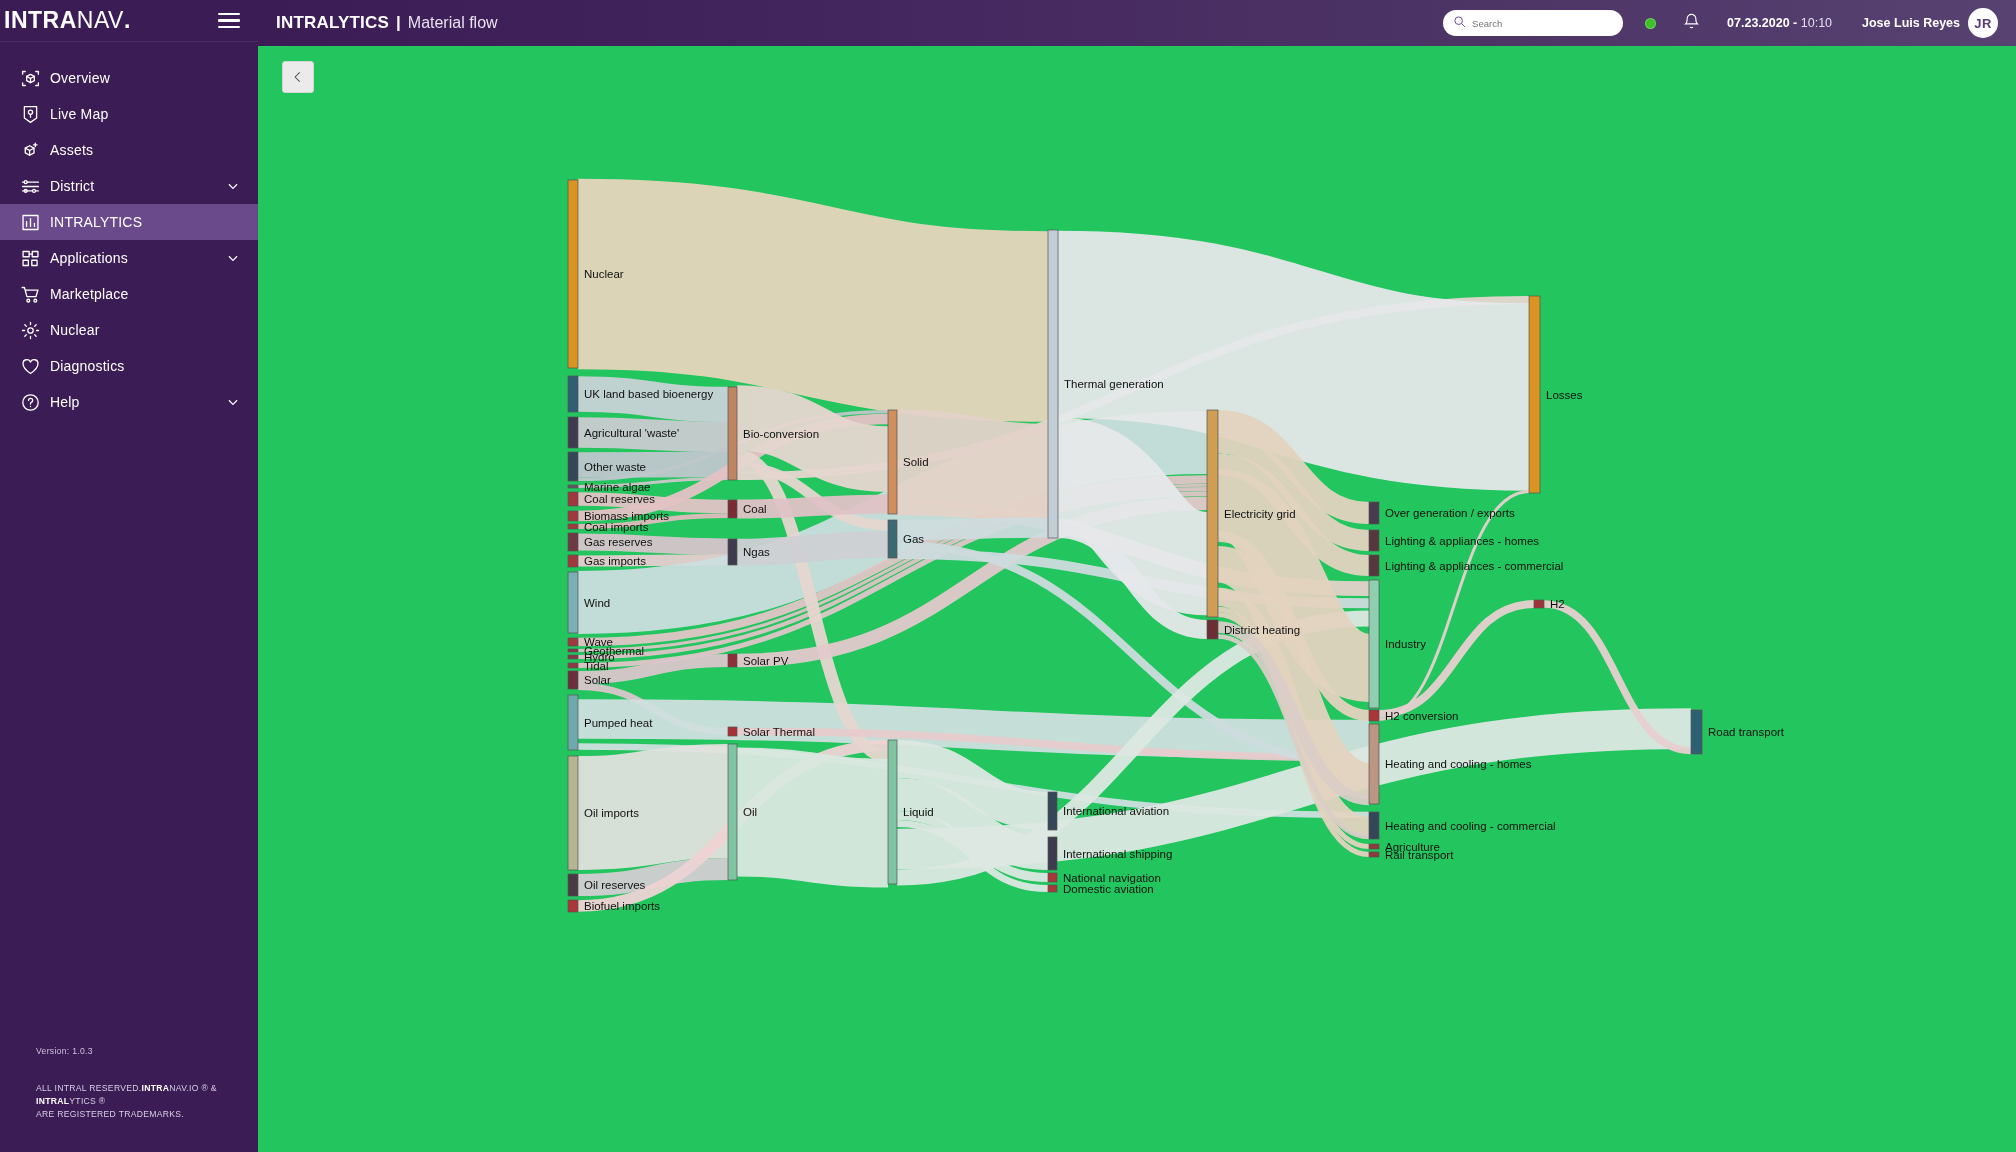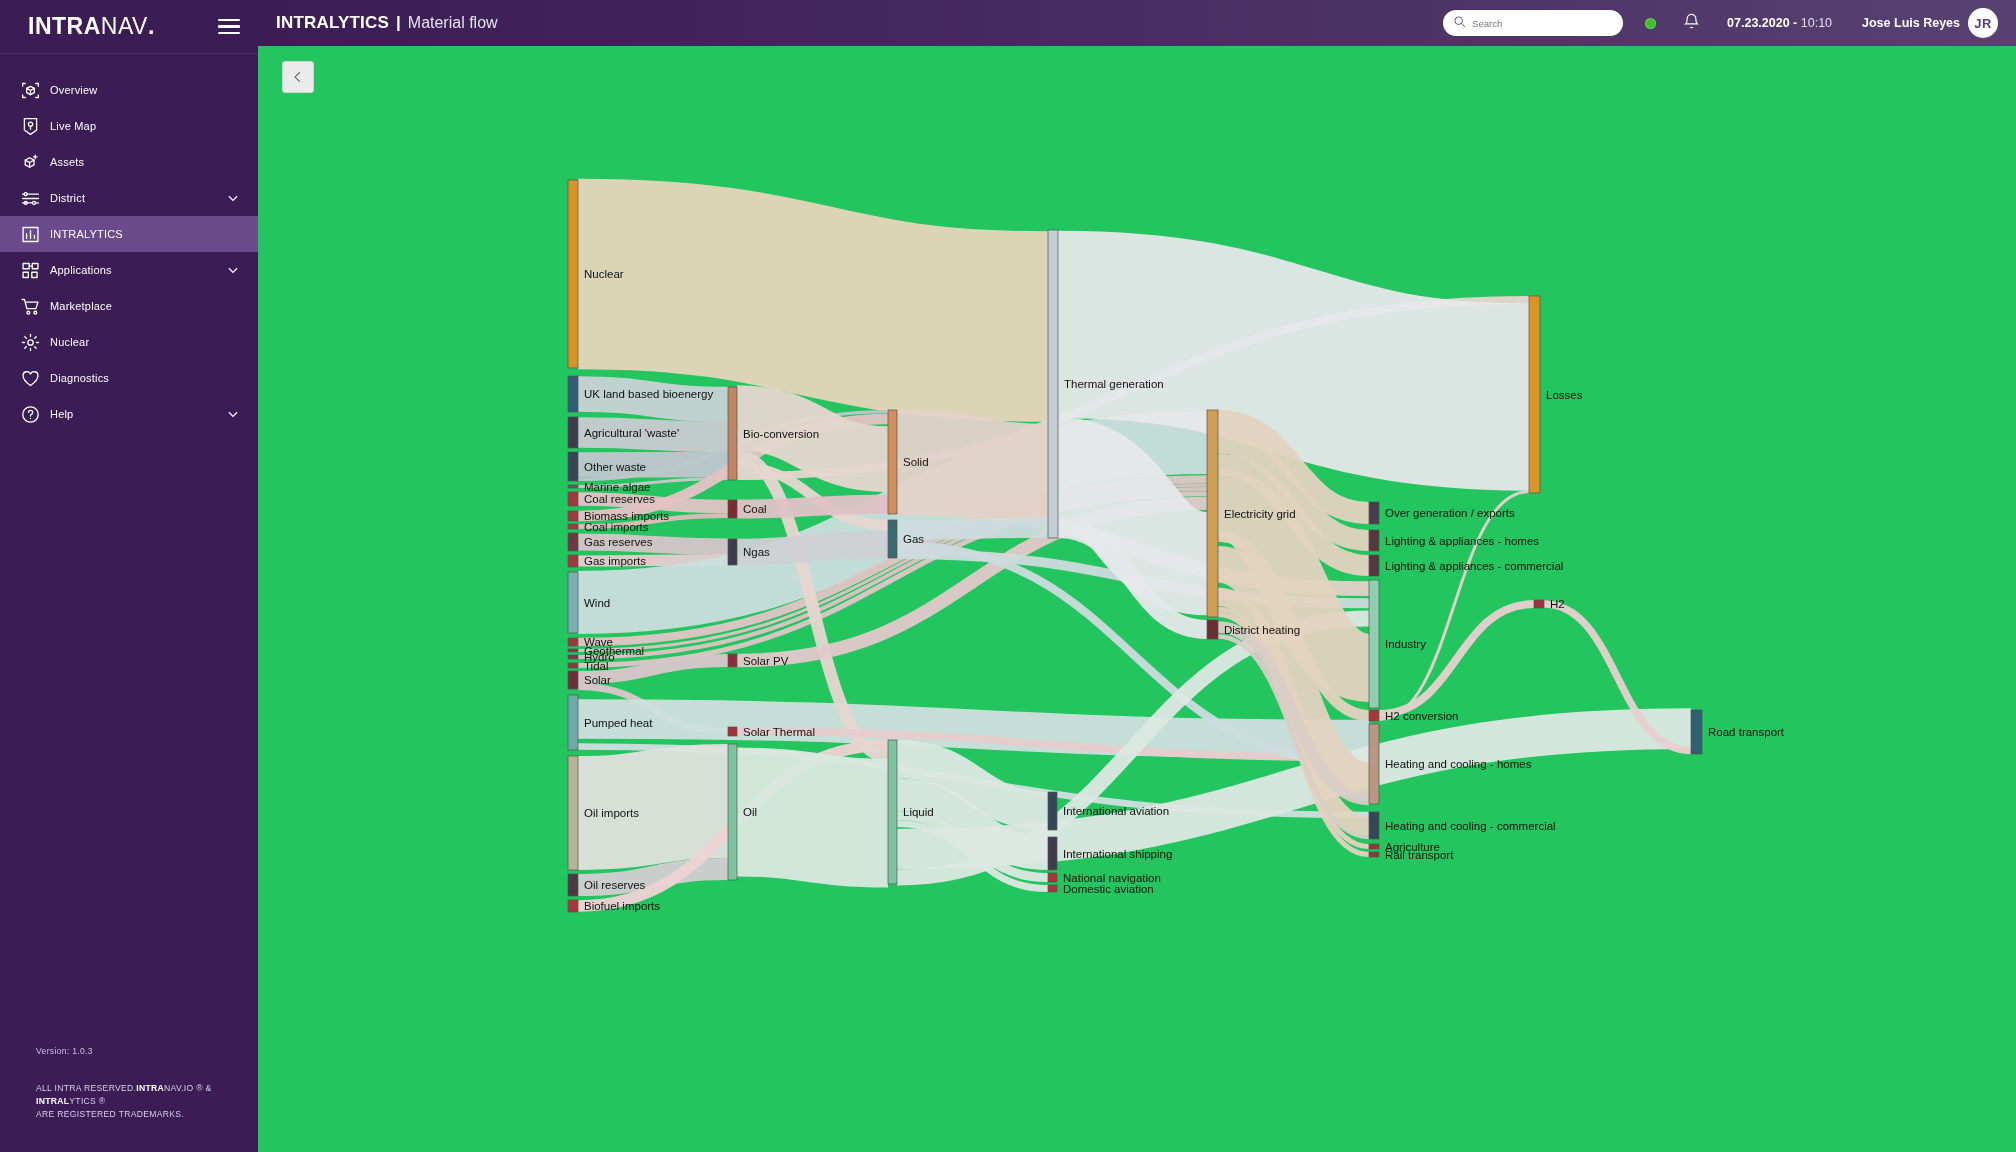--- a/index.html
+++ b/index.html
@@ -3,36 +3,36 @@
 <meta charset="utf-8">
 <style>
   * { box-sizing: border-box; margin:0; padding:0; }
   html,body { width:2016px; height:1152px; overflow:hidden; background:#f2f2f2;
               font-family:"Liberation Sans", sans-serif; }
   #app { position:relative; width:2016px; height:1152px; display:flex; }
 
   
   #sidebar { width:258px; height:1152px; background:#3b1c55; color:#fff;
              position:relative; flex:0 0 258px; }
-  #brand { height:54px; display:flex; align-items:center; padding:0 18px 0 28px;
+  #brand { height:42px; display:flex; align-items:center; padding:0 18px 0 4px;
            border-bottom:1px solid #4a2a66; }
   #logo { font-size:23px; letter-spacing:.5px; line-height:1; }
   #logo b { font-weight:700; }
   #logo span.light { font-weight:300; }
   #logo .dot { font-weight:700; }
   #burger { margin-left:auto; display:flex; flex-direction:column; gap:4px; cursor:pointer; }
   #burger i { display:block; width:22px; height:2.4px; background:#fff; border-radius:1px; }
 
   .navlist { margin-top:18px; }
   .navitem { display:flex; align-items:center; height:36px; padding:0 18px 0 20px;
              cursor:pointer; position:relative; }
   .navitem.active { background:#6b4a8c; }
   .navitem .ic { width:30px; flex:0 0 30px; display:flex; align-items:center; }
   .navitem .ic svg { width:21px; height:21px; stroke:#fff; fill:none; stroke-width:1.5; }
-  .navitem .lbl { font-size:11px; font-weight:500; letter-spacing:.2px; white-space:nowrap; }
+  .navitem .lbl { font-size:14px; font-weight:500; letter-spacing:.2px; white-space:nowrap; }
   .navitem .chev { margin-left:auto; width:14px; height:14px; }
   .navitem .chev svg { width:14px; height:14px; stroke:#fff; fill:none; stroke-width:2; }
 
   #footer { position:absolute; bottom:0; left:16px; width:100%; padding:0 18px 31px 20px;
             font-size:8.6px; line-height:1.5; color:#d9cfe4; letter-spacing:.3px; }
   #version { font-size:8.6px; color:#cfc2dd; margin-bottom:24px; }
   #legalline b { font-weight:700; color:#fff; }
 
   
   #main { flex:1 1 auto; position:relative; background:#f2f2f2; }
@@ -198,21 +198,21 @@
           </span>
           <span class="lbl">Help</span>
           <span class="chev"><svg viewBox="0 0 24 24">
               <polyline points="5,9 12,16 19,9"></polyline>
             </svg></span>
         </div>
       </nav>
     <div id="footer">
       <div id="version">Version: 1.0.3</div>
       <div id="legalline">
-        <span>ALL INTRA RESERVED.</span><b>INTRA</b><span>NAV.IO ®</span><span> &amp; </span><b>INTRAL</b><span>YTICS ®</span>
+        <span>ALL INTRAL RESERVED.</span><b>INTRA</b><span>NAV.IO ®</span><span> &amp; </span><b>INTRAL</b><span>YTICS ®</span>
         <div>ARE REGISTERED TRADEMARKS.</div>
       </div>
     </div>
   </aside>
 
   <div id="main">
     <header id="topbar">
       <div id="titlewrap">
         <span id="t1">INTRALYTICS</span>
         <span id="tsep">|</span>

